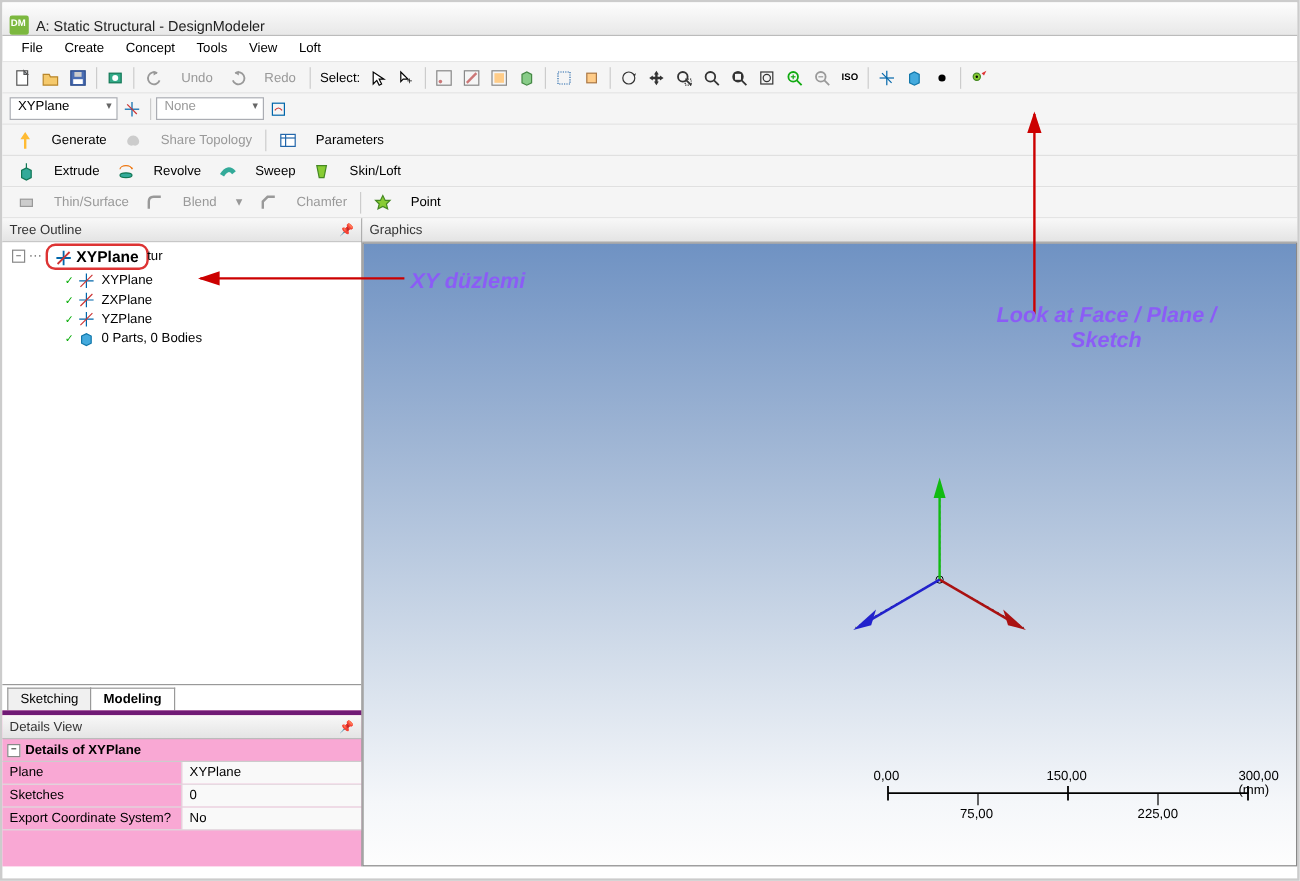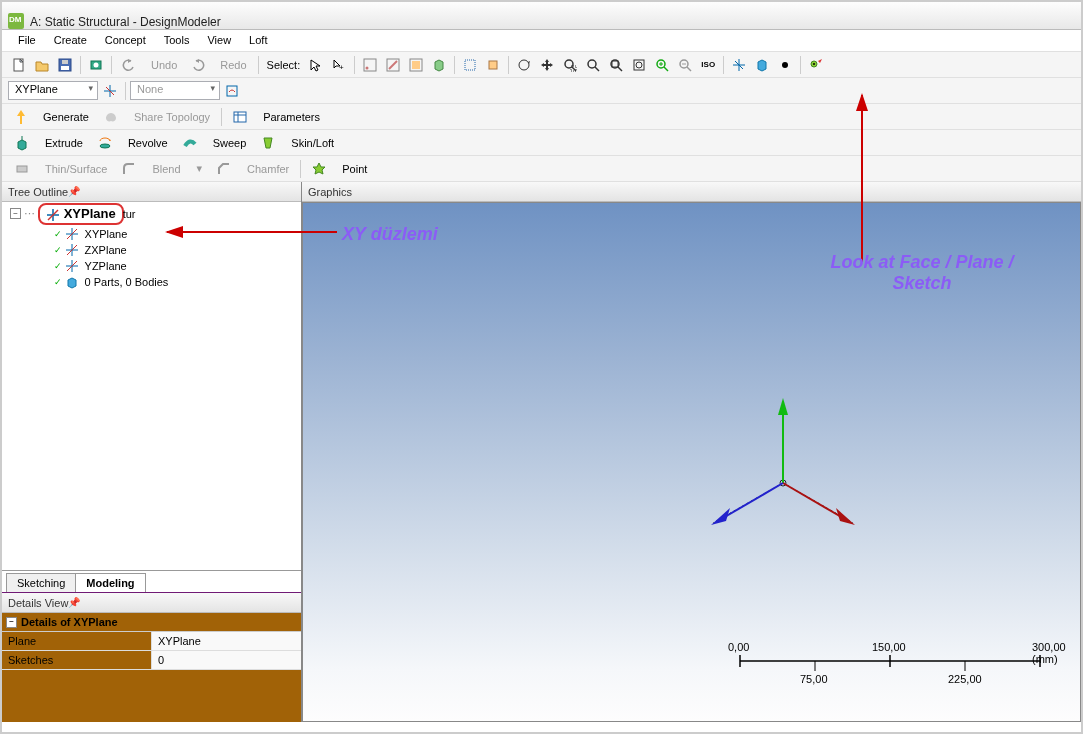--- a/index.html
+++ b/index.html
@@ -13,31 +13,31 @@
 .menubar span{padding:2px 8px;cursor:pointer}
 .toolbar{height:26px;display:flex;align-items:center;padding:1px 6px;gap:1px;border-bottom:1px solid #e0e0e0;background:#f5f5f5}
 .tbtn{width:22px;height:22px;display:inline-flex;align-items:center;justify-content:center;border:1px solid transparent;border-radius:2px;cursor:pointer}
 .tsep{width:1px;height:18px;background:#ccc;margin:0 3px}
 .dropdown{height:19px;border:1px solid #abadb3;background:#fff;padding:1px 16px 1px 6px;font-size:11px;position:relative;min-width:90px}
 .dropdown::after{content:"▾";position:absolute;right:4px;top:1px;color:#666;font-size:9px}
 .btn-label{padding:3px 6px;display:inline-flex;align-items:center;gap:16px;border:1px solid transparent;cursor:pointer;font-size:11px}
 .btn-label.dim{color:#999}
 .content{display:flex;height:calc(100% - 190px)}
 .left-col{width:300px;display:flex;flex-direction:column;border-right:1px solid #888}
-.panel-head{height:20px;background:linear-gradient(#f8f8f8,#e4e4e4);border-bottom:1px solid #bbb;padding:2px 6px;display:flex;align-items:center;font-size:11px;color:#333}
+.panel-head{height:20px;background:linear-gradient(#f8f8f8,#e4e4e4);border-bottom:1px solid #bbb;padding:2px 6px;display:flex;align-items:center;justify-content:space-between;font-size:11px;color:#333}
 .tree-pane{flex:1;background:#fff;overflow:auto;position:relative}
 .tree-node{padding:1px 4px;display:flex;align-items:center;gap:3px;margin-left:16px;font-size:11px}
 .tree-root{margin-left:4px}
 .exp{width:11px;height:11px;border:1px solid #888;display:inline-flex;align-items:center;justify-content:center;font-size:8px;line-height:8px;background:#fff;color:#333}
 .tree-label{padding:0 3px}
 .tree-selected{border:2.5px solid #d33;border-radius:8px;padding:1px 6px;font-size:13px;font-weight:bold;color:#000}
 .tabs-bot{height:22px;border-top:1px solid #999;display:flex;align-items:flex-end;padding-left:4px;background:#fff}
 .tab{padding:3px 10px;border:1px solid #999;border-bottom:none;background:#f0f0f0;margin-right:-1px;font-size:11px;cursor:pointer}
 .tab.active{background:#fff;font-weight:bold}
-.details-pane{border-top:1px solid #701a75;min-height:130px;background:#a16207}
+.details-pane{border-top:4px solid #701a75;min-height:130px;background:#f9a8d4}
 .details-body{padding:0}
 .det-header{padding:3px 4px;font-weight:bold;font-size:11px;border-bottom:1px solid #ccc;display:flex;align-items:center;gap:4px}
 .det-row{display:flex;border-bottom:1px solid #ddd;font-size:11px}
 .det-k{width:150px;padding:3px 6px;border-right:1px solid #ddd}
 .det-v{flex:1;padding:3px 6px;background:#f9f9f9}
 .graphics-pane{flex:1;display:flex;flex-direction:column}
 .viewport{flex:1;background:linear-gradient(#6f92c3 0%,#9cb3d3 30%,#d0dbe9 65%,#f5f7fa 90%,#fdfdfd 100%);position:relative;border:1px solid #888}
 .triad{position:absolute;top:180px;left:380px}
 .scalebar{position:absolute;bottom:30px;right:20px;height:50px;width:330px}
 .annot{position:absolute;color:#8b5cf6;font-weight:bold;font-style:italic;font-size:18px;font-family:Verdana,sans-serif}
@@ -412,20 +412,24 @@
             <span>Details of XYPlane</span>
           </div>
           <div class="det-row">
             <div class="det-k">Plane</div>
             <div class="det-v">XYPlane</div>
           </div>
           <div class="det-row">
             <div class="det-k">Sketches</div>
             <div class="det-v">0</div>
           </div>
+          <div class="det-row">
+            <div class="det-k">Export Coordinate System?</div>
+            <div class="det-v">No</div>
+          </div>
         </div>
       </div>
 
     </div>
 
     <div class="graphics-pane">
       <div class="panel-head">
         <span>Graphics</span>
       </div>
       <div class="viewport">

